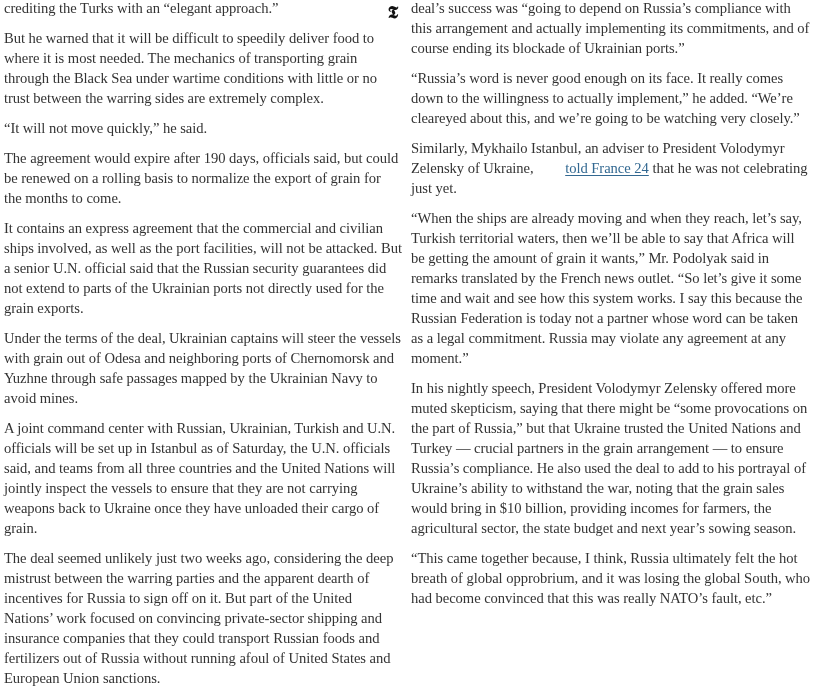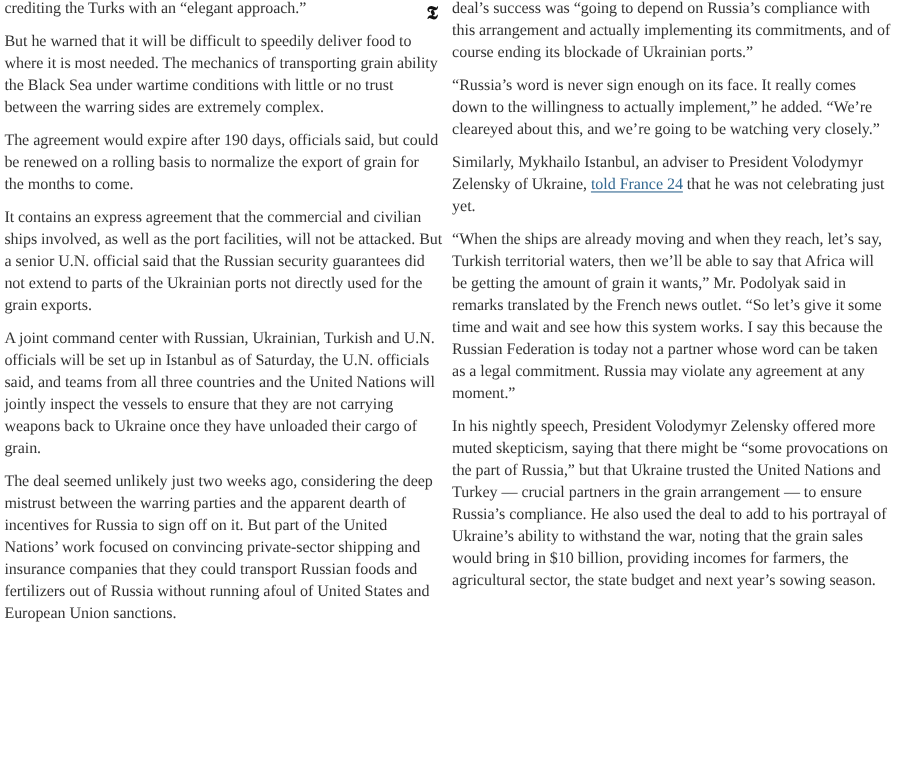--- a/index.html
+++ b/index.html
@@ -2,38 +2,41 @@
 <html><head>
 <meta charset="utf-8">
 <style>
   html, body { margin: 0; padding: 0; background: #ffffff; }
   body { width: 815px; height: 697px; overflow: hidden; position: relative;
          font-family: "Liberation Serif", "DejaVu Serif", serif; color: #333333; }
   .col { position: absolute; top: -2px; }
   .col.left { left: 4px; width: 398px; }
   .col.right { left: 411px; width: 400px; }
   p { margin: 0 0 10px 0; font-size: 14.6px; line-height: 20px; letter-spacing: -0.05px; }
-  a.link { color: #326891; text-decoration: underline; text-underline-offset: 2px; }
+  a.link { color: #326891; text-decoration: underline; text-underline-offset: 2px; margin-left: 28px; }
   .logo { position: absolute; left: 385px; top: 3px; width: 16px; height: 18px;
           font-family: "DejaVu Serif", serif; font-weight: bold; font-size: 17px; line-height: 18px;
           color: #111; text-align: center; }
 </style>
 </head>
 <body>
 
 <div class="logo">𝕿</div>
 
 <div class="col left">
   <p>crediting the Turks with an “elegant approach.”</p>
-  <p>But he warned that it will be difficult to speedily deliver food to where it is most needed. The mechanics of transporting grain ability the Black Sea under wartime conditions with little or no trust between the warring sides are extremely complex.</p>
+  <p>But he warned that it will be difficult to speedily deliver food to where it is most needed. The mechanics of transporting grain through the Black Sea under wartime conditions with little or no trust between the warring sides are extremely complex.</p>
+  <p>“It will not move quickly,” he said.</p>
   <p>The agreement would expire after 190 days, officials said, but could be renewed on a rolling basis to normalize the export of grain for the months to come.</p>
   <p>It contains an express agreement that the commercial and civilian ships involved, as well as the port facilities, will not be attacked. But a senior U.N. official said that the Russian security guarantees did not extend to parts of the Ukrainian ports not directly used for the grain exports.</p>
+  <p>Under the terms of the deal, Ukrainian captains will steer the vessels with grain out of Odesa and neighboring ports of Chernomorsk and Yuzhne through safe passages mapped by the Ukrainian Navy to avoid mines.</p>
   <p>A joint command center with Russian, Ukrainian, Turkish and U.N. officials will be set up in Istanbul as of Saturday, the U.N. officials said, and teams from all three countries and the United Nations will jointly inspect the vessels to ensure that they are not carrying weapons back to Ukraine once they have unloaded their cargo of grain.</p>
   <p>The deal seemed unlikely just two weeks ago, considering the deep mistrust between the warring parties and the apparent dearth of incentives for Russia to sign off on it. But part of the United Nations’ work focused on convincing private-sector shipping and insurance companies that they could transport Russian foods and fertilizers out of Russia without running afoul of United States and European Union sanctions.</p>
 </div>
 
 <div class="col right">
   <p>deal’s success was “going to depend on Russia’s compliance with this arrangement and actually implementing its commitments, and of course ending its blockade of Ukrainian ports.”</p>
-  <p>“Russia’s word is never sign enough on its face. It really comes down to the willingness to actually implement,” he added. “We’re cleareyed about this, and we’re going to be watching very closely.”</p>
+  <p>“Russia’s word is never good enough on its face. It really comes down to the willingness to actually implement,” he added. “We’re cleareyed about this, and we’re going to be watching very closely.”</p>
   <p><span>Similarly, Mykhailo Istanbul, an adviser to President Volodymyr Zelensky of Ukraine, </span><a class="link" href="#">told France 24</a><span> that he was not celebrating just yet.</span></p>
   <p>“When the ships are already moving and when they reach, let’s say, Turkish territorial waters, then we’ll be able to say that Africa will be getting the amount of grain it wants,” Mr. Podolyak said in remarks translated by the French news outlet. “So let’s give it some time and wait and see how this system works. I say this because the Russian Federation is today not a partner whose word can be taken as a legal commitment. Russia may violate any agreement at any moment.”</p>
   <p>In his nightly speech, President Volodymyr Zelensky offered more muted skepticism, saying that there might be “some provocations on the part of Russia,” but that Ukraine trusted the United Nations and Turkey — crucial partners in the grain arrangement — to ensure Russia’s compliance. He also used the deal to add to his portrayal of Ukraine’s ability to withstand the war, noting that the grain sales would bring in $10 billion, providing incomes for farmers, the agricultural sector, the state budget and next year’s sowing season.</p>
+  <p>“This came together because, I think, Russia ultimately felt the hot breath of global opprobrium, and it was losing the global South, who had become convinced that this was really NATO’s fault, etc.”</p>
 </div>
 
 </body></html>

